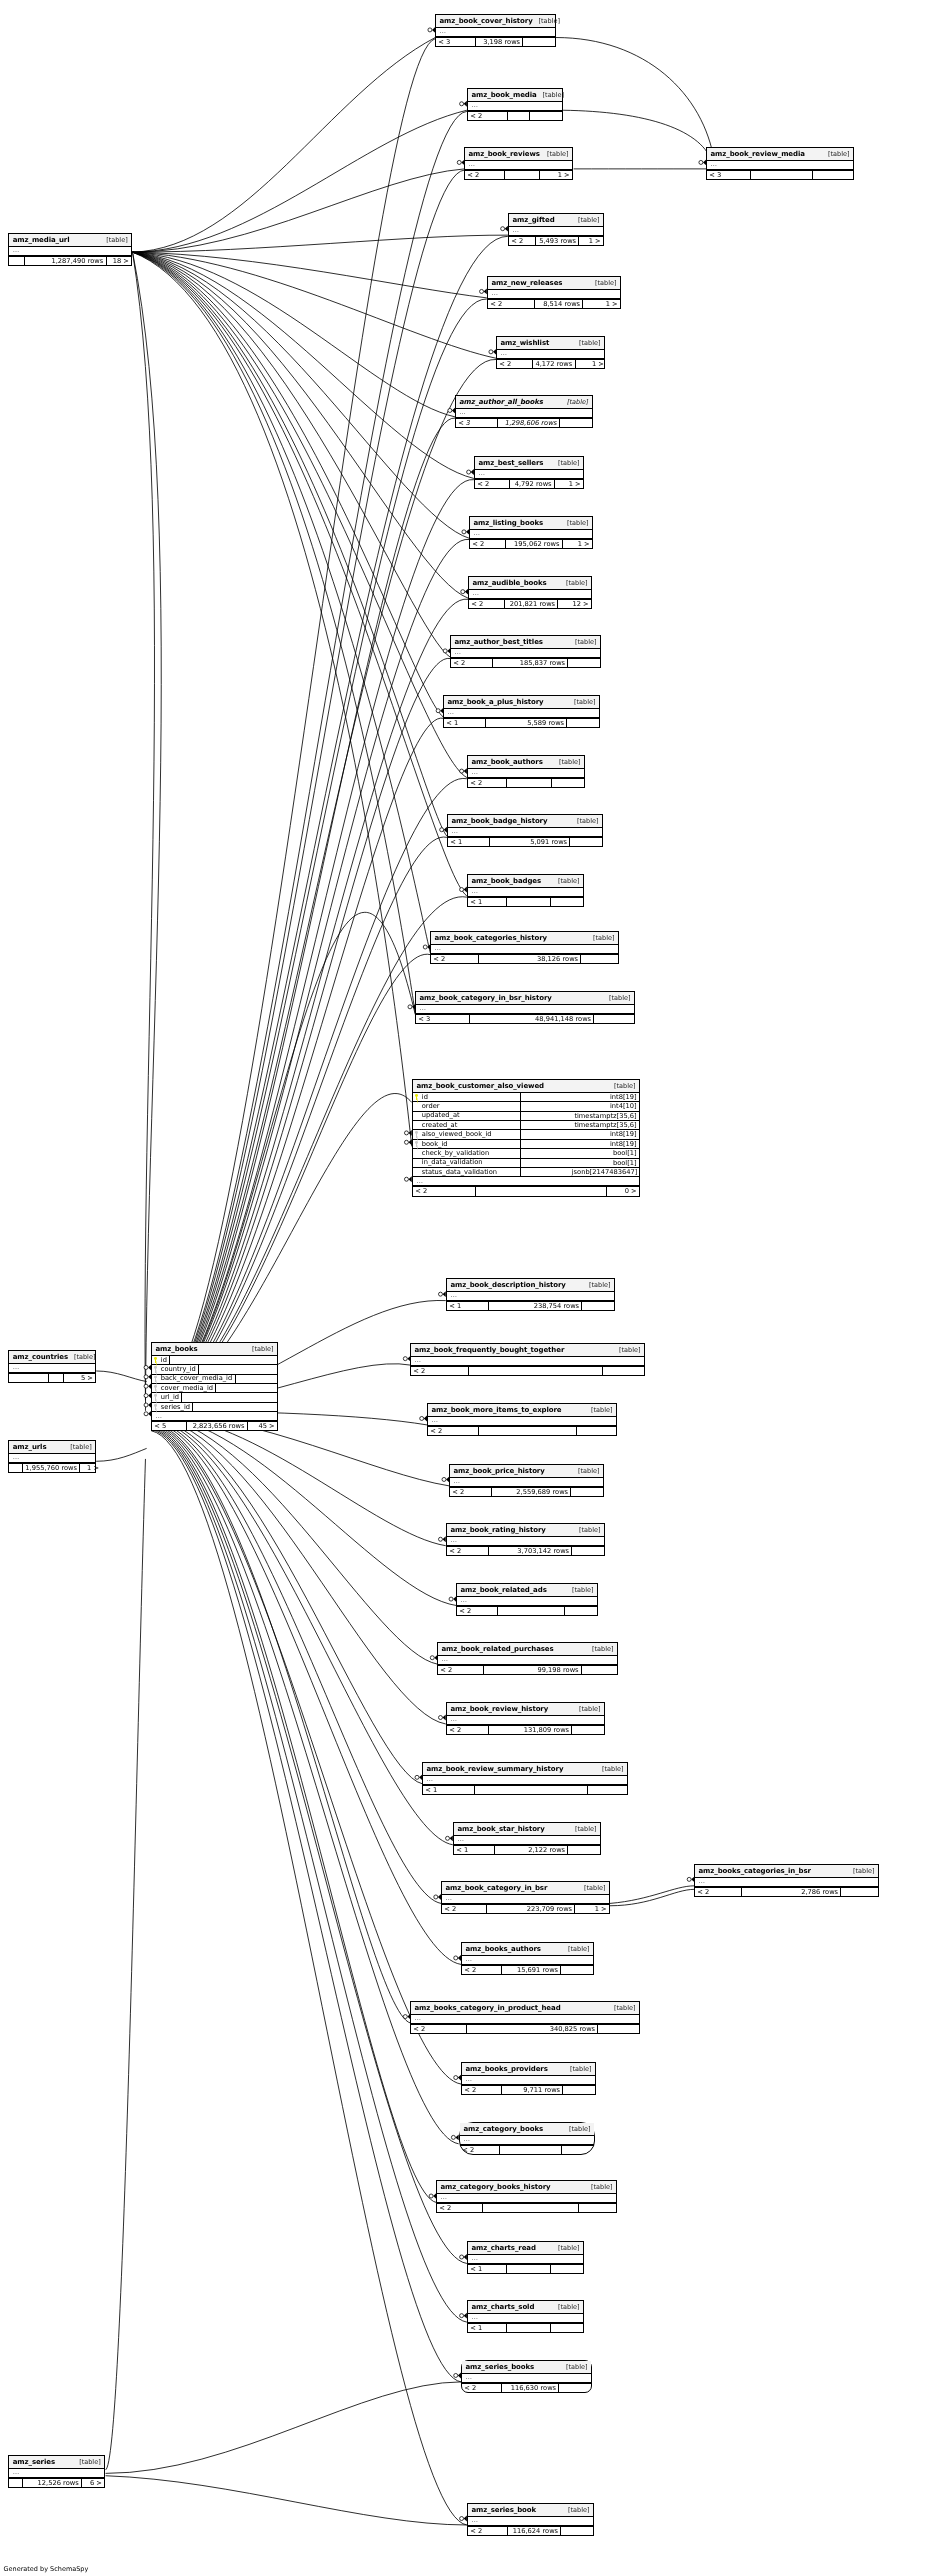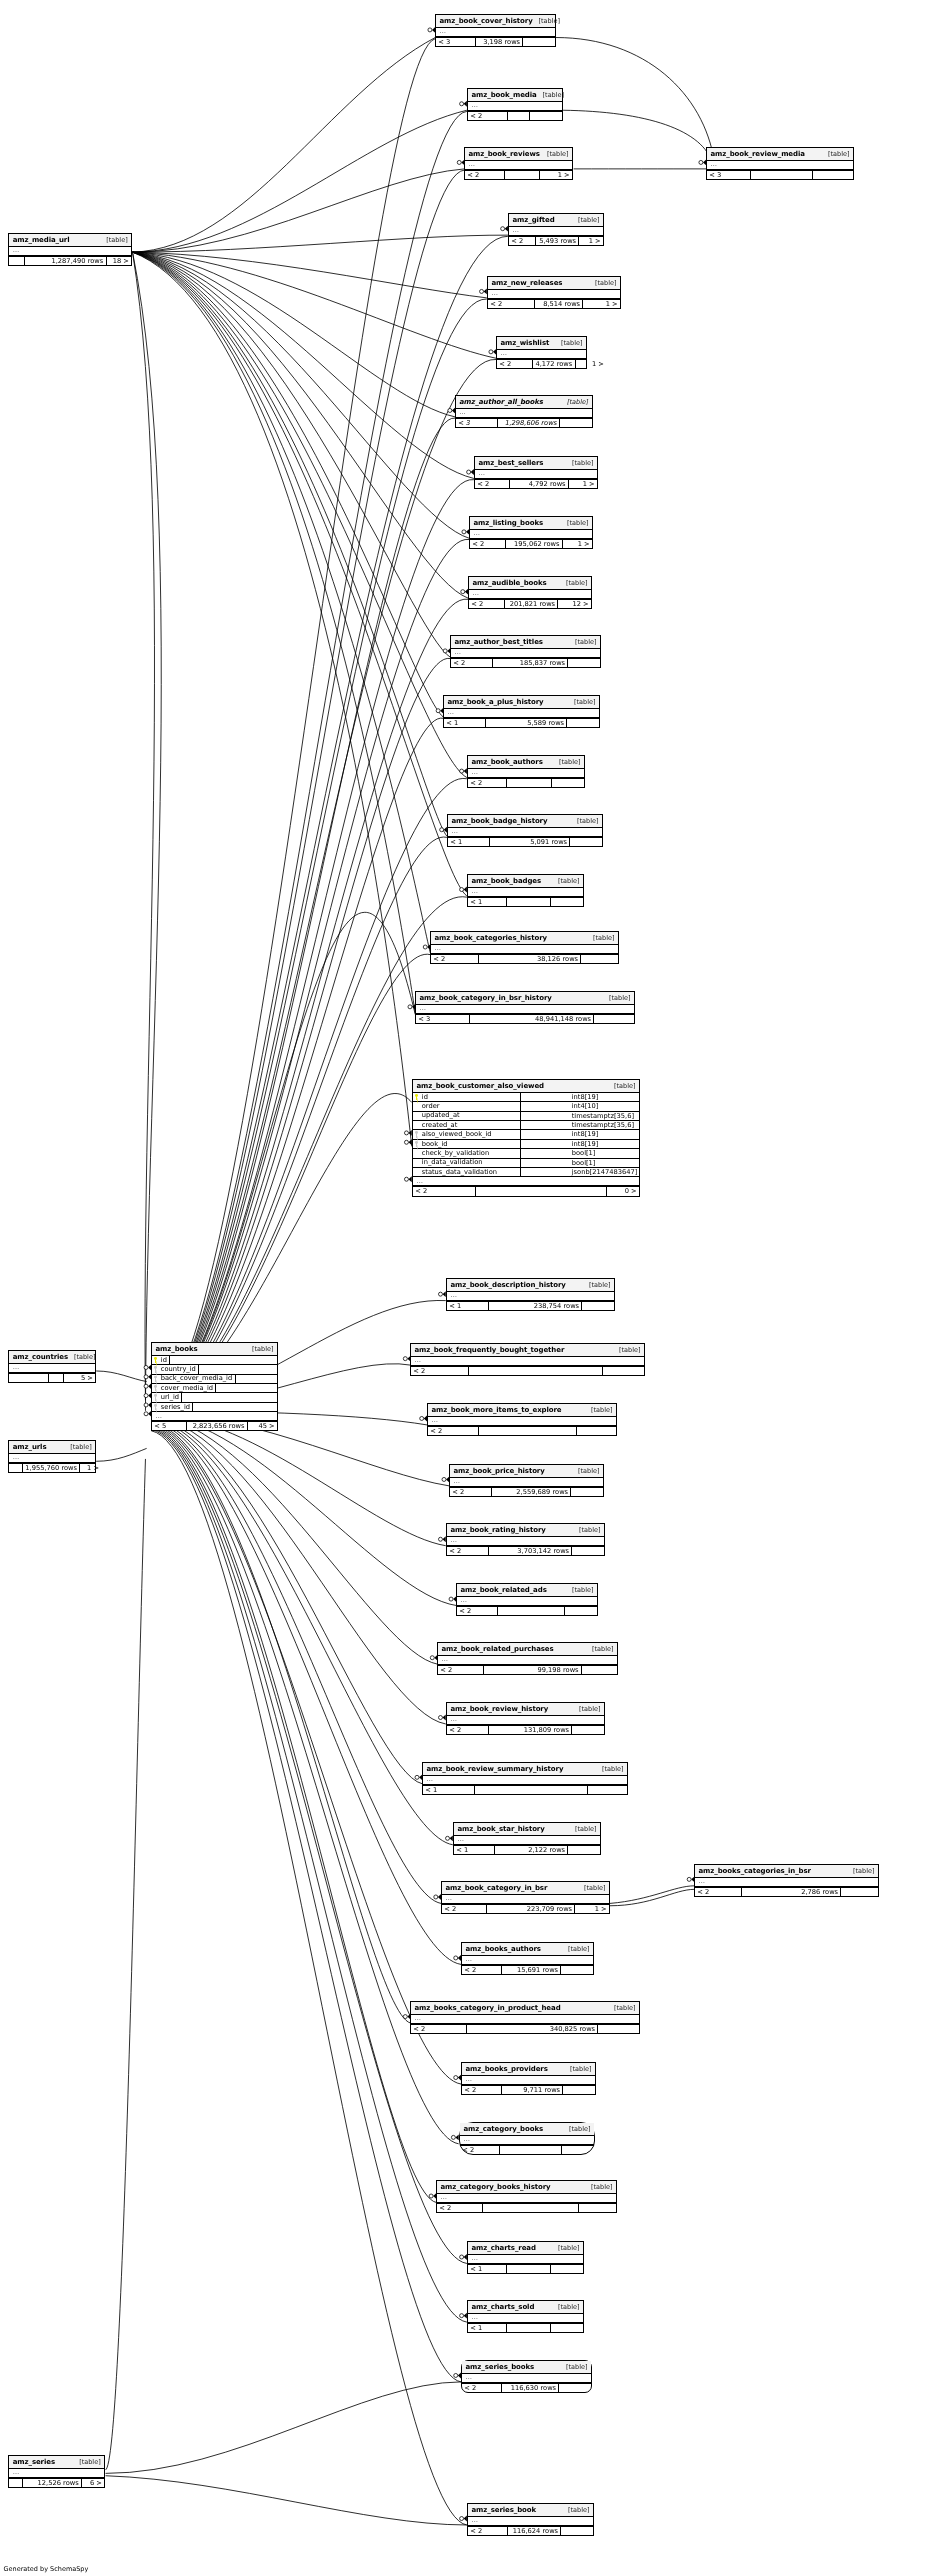--- a/index.html
+++ b/index.html
@@ -103,21 +103,21 @@
     display:flex;
     align-items:center;
     gap:2.3px;
     border-right:0.6px solid #000;
     white-space:nowrap;
   }
   .tbl.detail .col .ctype{
     width:65px;
     padding:0 2.3px;
     white-space:nowrap;
-    text-align:left;
+    text-align:right;
     margin-left:48px;
   }
   .keyico{
     display:inline-block;
     width:4.7px;height:6.5px;
     position:relative;
     flex:0 0 auto;
   }
   .keyico:before{
     content:"";
@@ -496,21 +496,21 @@
           <span class="nm">amz_new_releases</span>
           <span class="tag">[table]</span>
         </div>
         <div class="dots">…</div>
         <div class="foot">
           <div class="c1" style="min-width: 41px;">&lt; 2</div>
           <div class="c2">8,514 rows</div>
           <div class="c3" style="min-width: 32px;">1 &gt;</div>
         </div>
       </div>
-      <div class="tbl" style="left: 496px; top: 336px; width: 91px;">
+      <div class="tbl" style="left: 496px; top: 336px; width: 109px;">
         <div class="hdr">
           <span class="nm">amz_wishlist</span>
           <span class="tag">[table]</span>
         </div>
         <div class="dots">…</div>
         <div class="foot">
           <div class="c1" style="min-width: 30.5px;">&lt; 2</div>
           <div class="c2">4,172 rows</div>
           <div class="c3" style="min-width: 26px;">1 &gt;</div>
         </div>
@@ -520,21 +520,21 @@
           <span class="nm">amz_author_all_books</span>
           <span class="tag">[table]</span>
         </div>
         <div class="dots">…</div>
         <div class="foot">
           <div class="c1" style="min-width: 36px;">&lt; 3</div>
           <div class="c2">1,298,606 rows</div>
           <div class="c3" style="min-width: 27px;"></div>
         </div>
       </div>
-      <div class="tbl" style="left: 474px; top: 456px; width: 124px;">
+      <div class="tbl" style="left: 474px; top: 456px; width: 110px;">
         <div class="hdr">
           <span class="nm">amz_best_sellers</span>
           <span class="tag">[table]</span>
         </div>
         <div class="dots">…</div>
         <div class="foot">
           <div class="c1" style="min-width: 29px;">&lt; 2</div>
           <div class="c2">4,792 rows</div>
           <div class="c3" style="min-width: 23.5px;">1 &gt;</div>
         </div>

